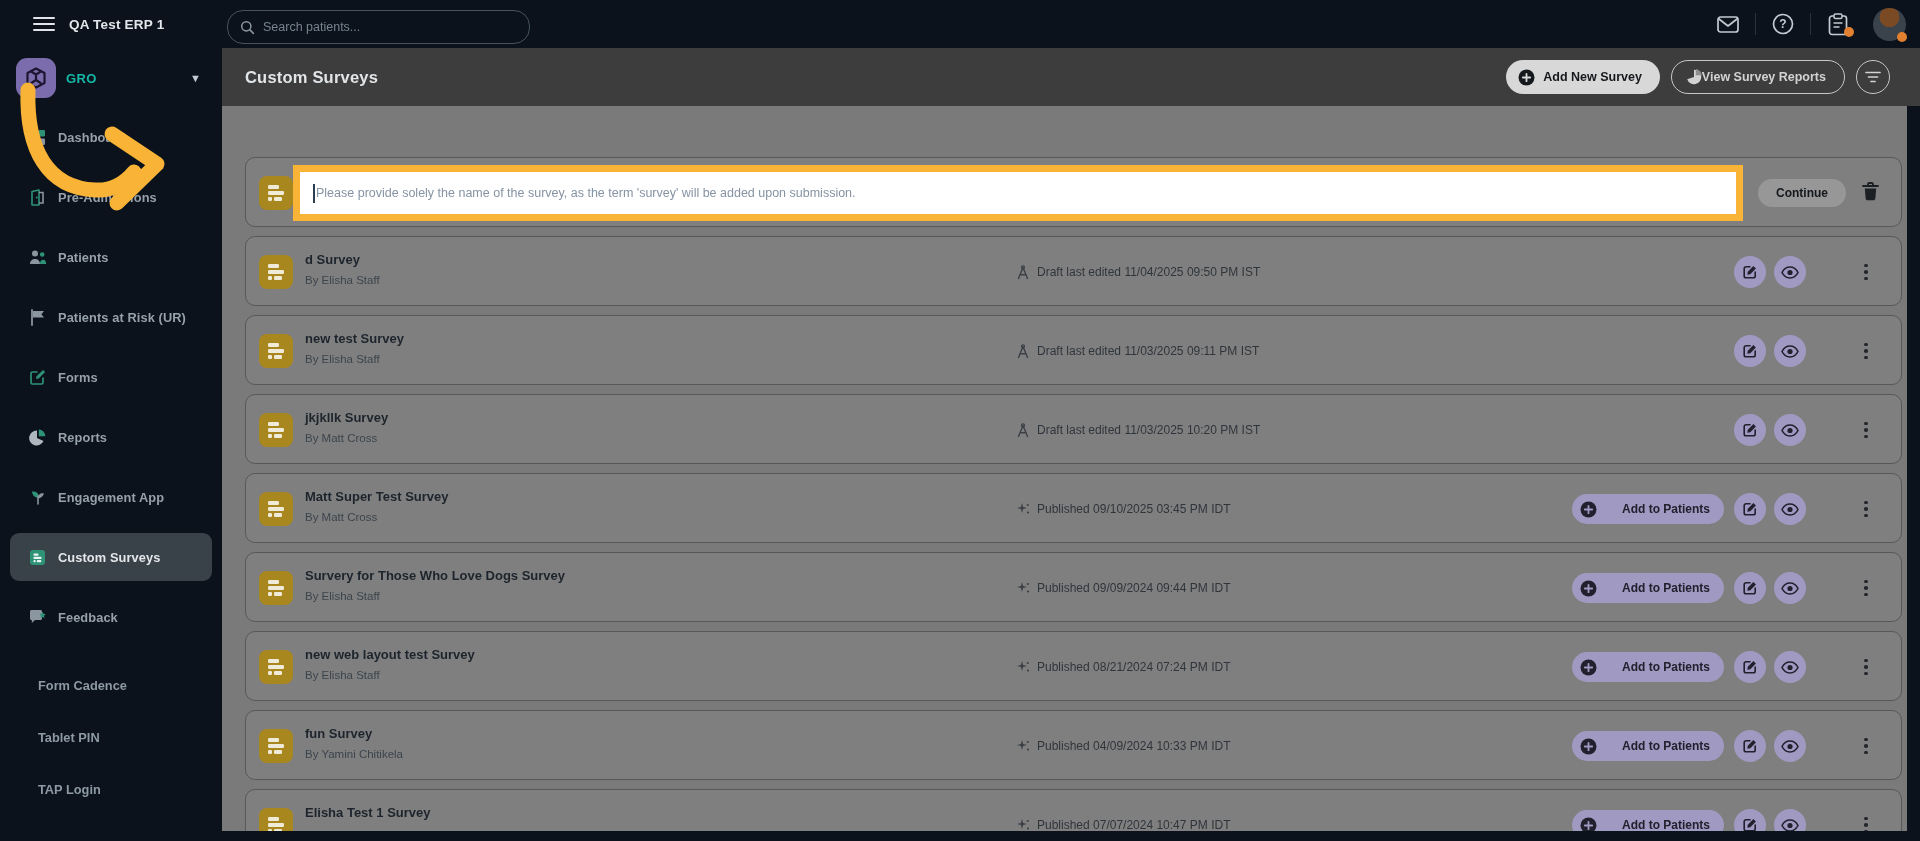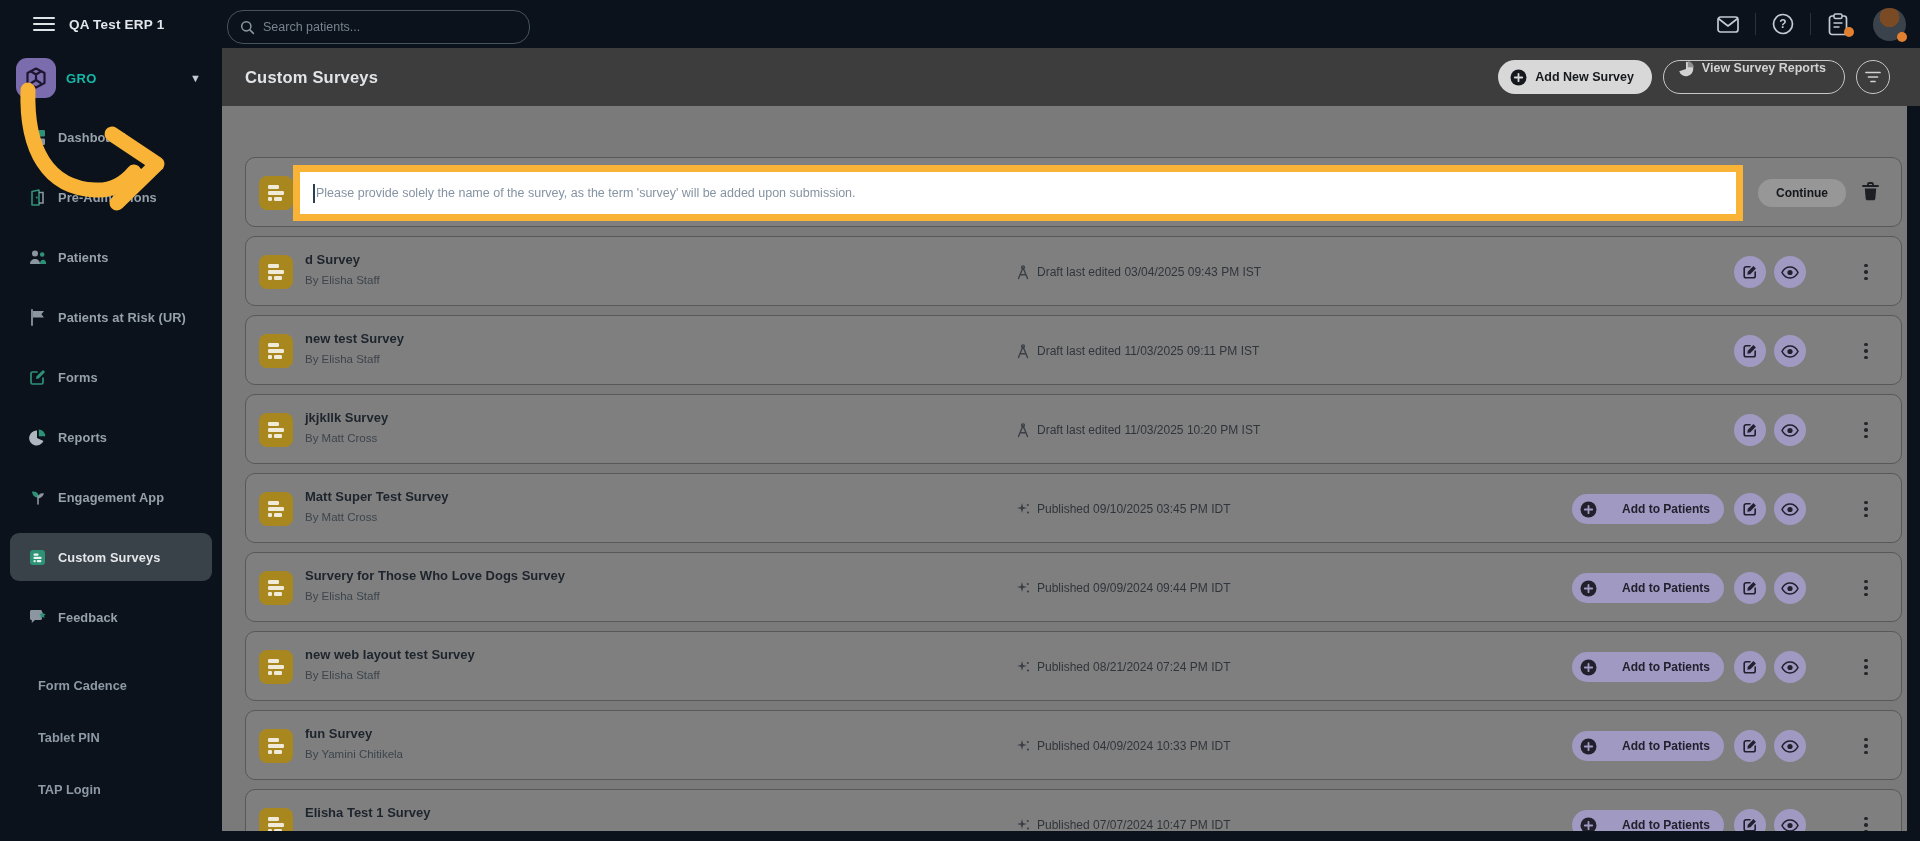--- a/index.html
+++ b/index.html
@@ -52,21 +52,21 @@
 
   
   .arrow-svg{ position:absolute; left:0; top:40px; width:210px; height:240px; z-index:50; pointer-events:none; }
 
   
   .page-header{ position:absolute; left:222px; top:48px; width:1698px; height:58px; background:#3d3d3d; display:flex; align-items:center; }
   .page-title{ margin-left:23px; color:#e2e5e8; font-size:16.5px; font-weight:bold; letter-spacing:.2px; }
   .header-actions{ position:absolute; right:30px; display:flex; align-items:center; gap:11px; }
   .btn-add{ height:34px; padding:0 18px 0 12px; border-radius:17px; background:#d8d8d8; border:none; display:flex; align-items:center; gap:8px;
             font-family:"Liberation Sans",sans-serif; font-size:12.5px; font-weight:bold; color:#15191d; cursor:pointer; }
-  .btn-reports{ height:34px; padding:0 18px 0 14px; border-radius:17px; background:transparent; border:1.5px solid #c7c7c7; display:flex; align-items:flex-start; gap:8px;
+  .btn-reports{ height:34px; padding:0 18px 0 14px; border-radius:17px; background:transparent; border:1.5px solid #c7c7c7; display:flex; align-items:center; gap:0;
             font-family:"Liberation Sans",sans-serif; font-size:12.5px; font-weight:bold; color:#d2d2d2; cursor:pointer; }
   .btn-filter{ width:34px; height:34px; border-radius:50%; background:transparent; border:1.5px solid #c7c7c7; display:flex; align-items:center; justify-content:center; cursor:pointer; }
 
   .content{ position:absolute; left:222px; top:106px; width:1685px; height:725px; background:var(--content-bg); overflow:hidden; }
   .list-meta{ position:absolute; left:0; top:18px; width:100%; padding:0 14px 0 23px; display:flex; justify-content:space-between; }
   .showing{ color:#fef9c3; font-size:12px;margin-top:48px; }
   .showing b{ font-weight:bold; }
   .sortby{ color:#2e3237; font-size:12px; font-weight:600; cursor:pointer; display:flex; align-items:flex-end; gap:4px; }
   .sortby .caret{ font-size:9px; }
 
@@ -329,21 +329,21 @@
               <rect x="15" y="21" width="8" height="4" rx="1.3" fill="#f0ead8"></rect>
             </svg>
           </div>
           <div class="row-title">d Survey</div>
           <div class="row-by">By Elisha Staff</div>
           <div class="row-status">
             <svg width="14" height="15" viewBox="0 0 14 15">
               <path d="M7 2.5 L2.5 13.5 M7 2.5 L11.5 13.5 M4.2 9.7 L9.8 9.7" fill="none" stroke="#3c4046" stroke-width="1.4" stroke-linecap="round"></path>
               <circle cx="7" cy="2.3" r="1.5" fill="none" stroke="#3c4046" stroke-width="1.2"></circle>
             </svg>
-            <span>Draft last edited 03/04/2025 09:43 PM IST</span>
+            <span>Draft last edited 11/04/2025 09:50 PM IST</span>
           </div>
           <div class="row-actions">
             <button class="circ">
               <svg width="16" height="16" viewBox="0 0 16 16">
                 <path d="M8 2.8H4A1.8 1.8 0 0 0 2.2 4.6V12A1.8 1.8 0 0 0 4 13.8h7.4a1.8 1.8 0 0 0 1.8-1.8V8" fill="none" stroke="#23202e" stroke-width="1.6" stroke-linecap="round"></path>
                 <path d="M11.4 2.1l2.5 2.5-5.6 5.6-3 .5.5-3z" fill="#23202e"></path>
               </svg>
             </button>
             <button class="circ">
               <svg width="18" height="13" viewBox="0 0 18 13">

